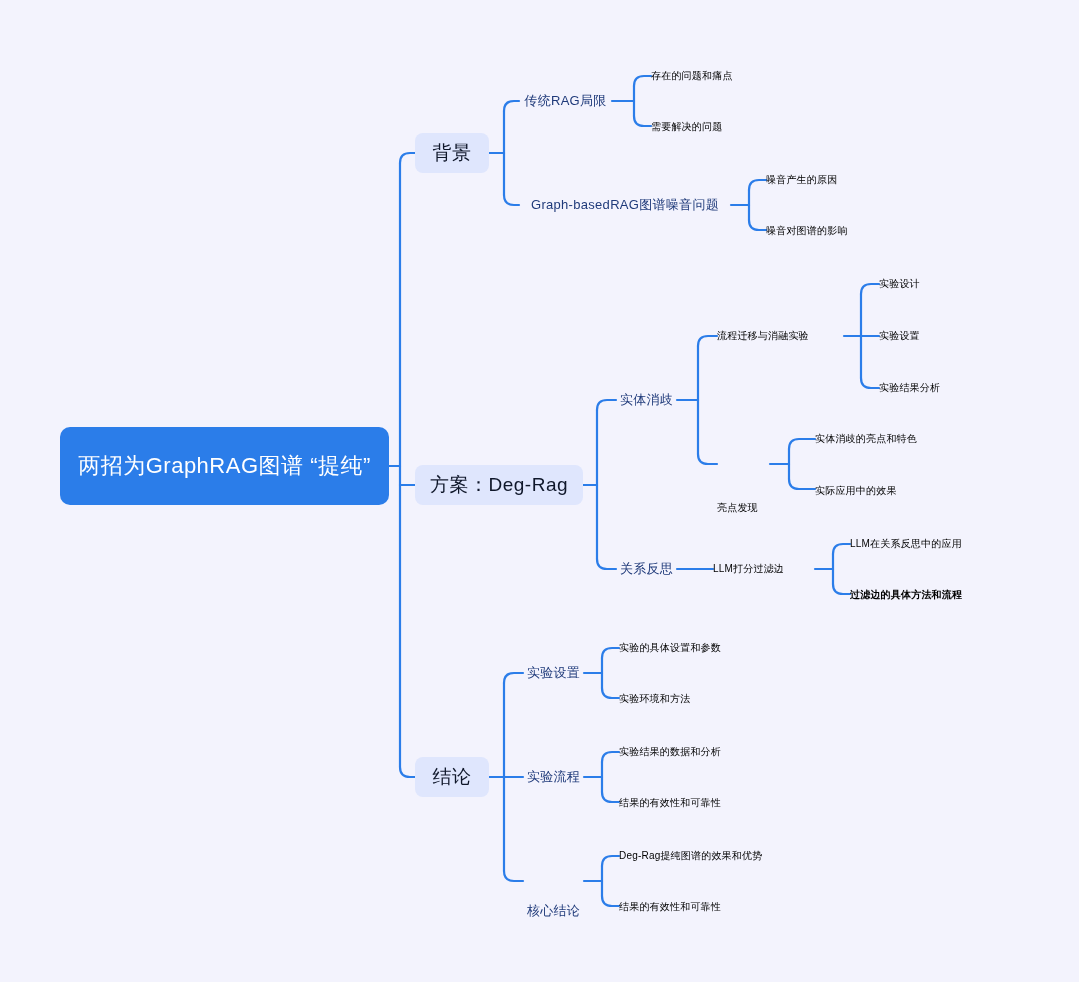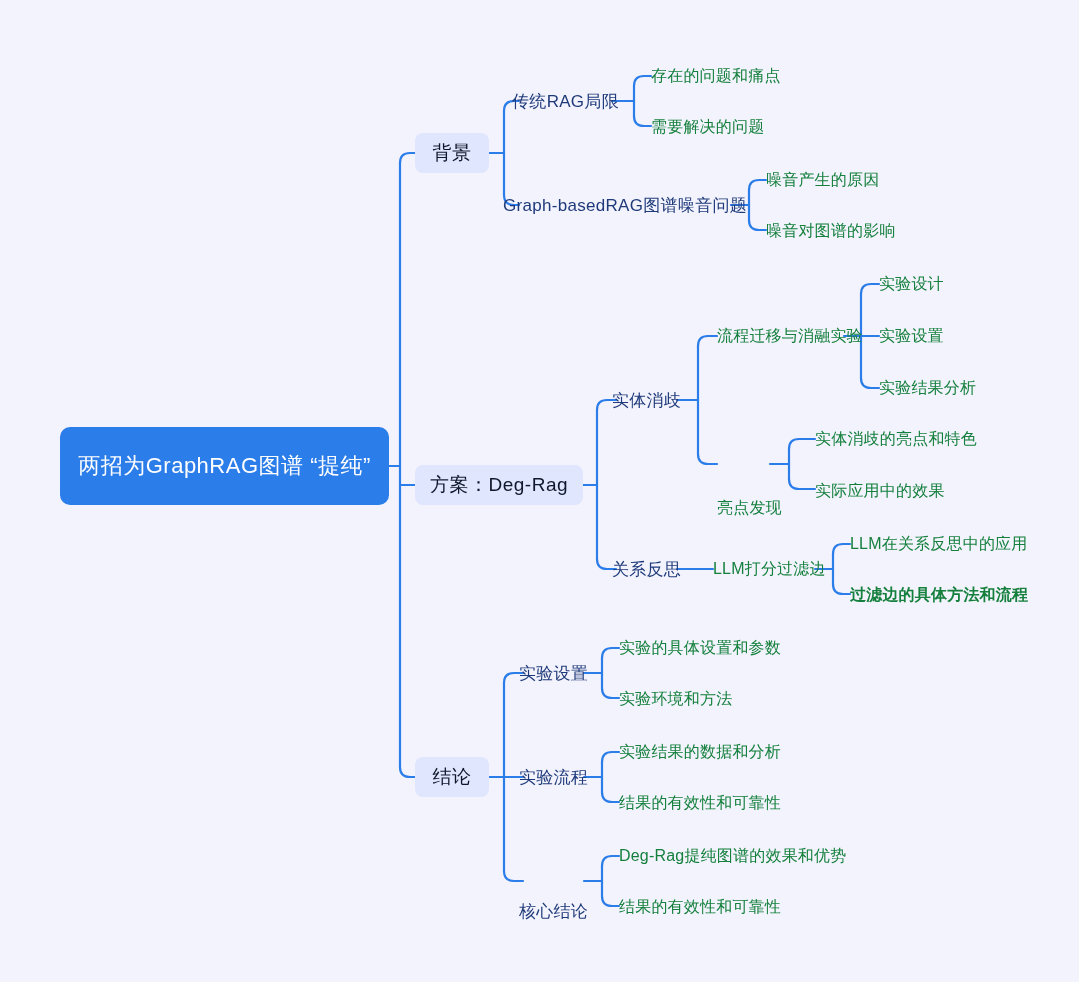--- a/index.html
+++ b/index.html
@@ -55,28 +55,28 @@
     background: #dfe6fd;
     color: #0f172a;
     border-radius: 8px;
     font-size: 19px;
     padding: 8px 18px;
     letter-spacing: 0.5px;
   }
   
   .node-l2 {
     color: #1f3a7a;
-    font-size: 17px;
+    font-size: 13px;
     background: transparent;
     letter-spacing: 0.3px;
   }
   
   .node-l3 {
-    color: #15803d;
-    font-size: 16px;
+    color: #000000;
+    font-size: 10px;
     background: transparent;
     letter-spacing: 0.2px;
   }
   .node-label {
     display: block;
   }
 </style>
 </head>
 <body>
 

